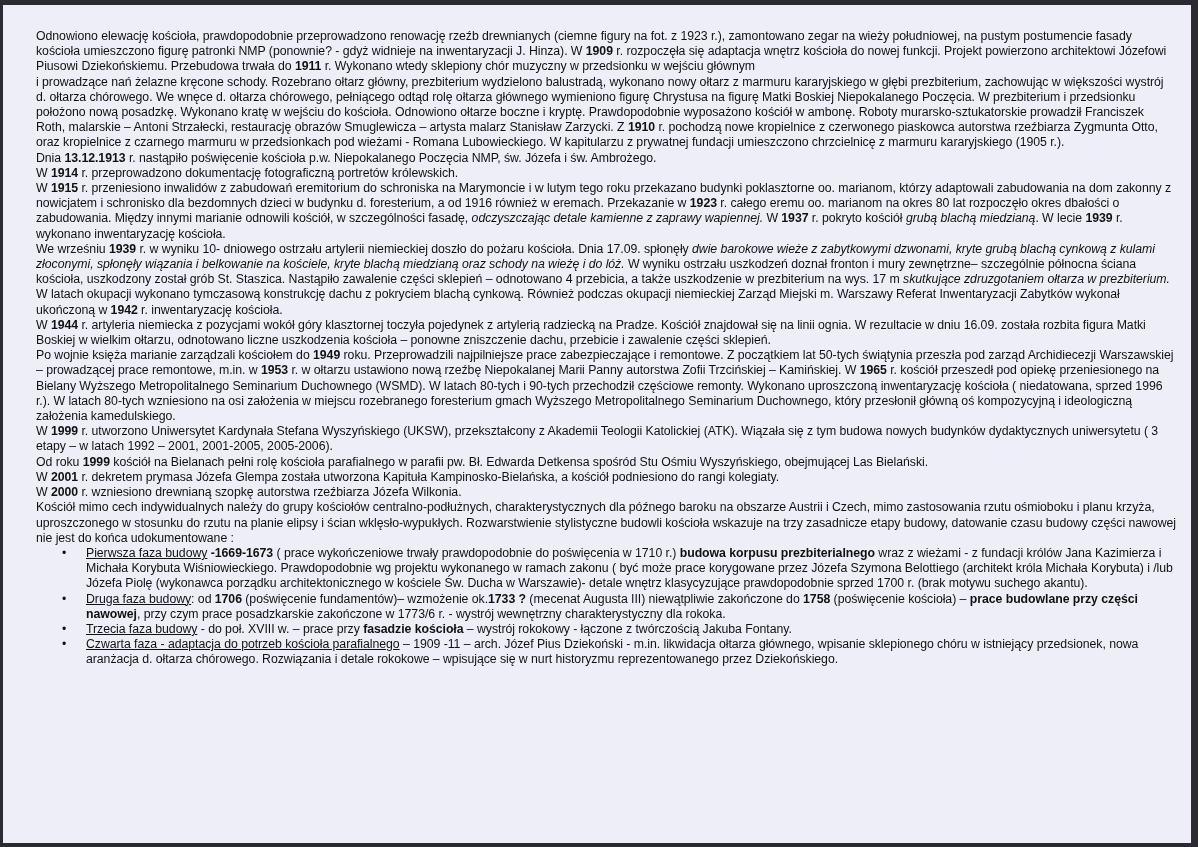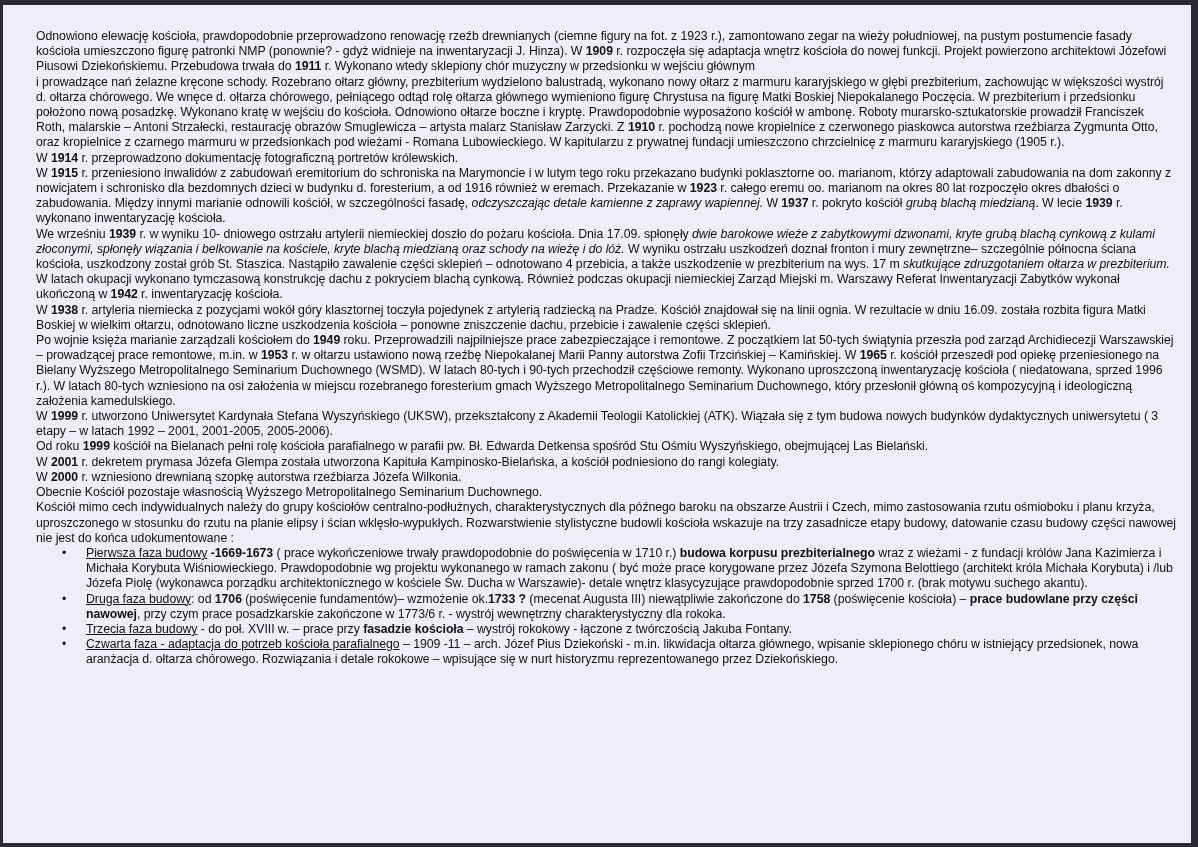--- a/index.html
+++ b/index.html
@@ -27,30 +27,30 @@
   .u { text-decoration:underline; }
 </style>
 </head>
 <body>
 
 <div class="page">
   <div class="content">
     <div id="paras">
         <p><span>Odnowiono elewację kościoła, prawdopodobnie przeprowadzono renowację rzeźb drewnianych (ciemne figury na fot. z 1923 r.), zamontowano zegar na wieży południowej, na pustym postumencie fasady kościoła umieszczono figurę patronki NMP (ponownie? - gdyż widnieje na inwentaryzacji J. Hinza).  W </span><b>1909</b><span> r. rozpoczęła się adaptacja wnętrz kościoła do nowej funkcji.  Projekt powierzono architektowi Józefowi Piusowi Dziekońskiemu. Przebudowa trwała do </span><b>1911</b><span> r.  Wykonano wtedy sklepiony chór muzyczny w przedsionku w wejściu głównym</span></p>
         <p><span>i prowadzące nań żelazne kręcone schody.  Rozebrano ołtarz główny, prezbiterium wydzielono balustradą, wykonano nowy ołtarz z marmuru kararyjskiego w głębi prezbiterium, zachowując w większości wystrój d. ołtarza chórowego.  We wnęce d. ołtarza chórowego, pełniącego odtąd rolę ołtarza głównego wymieniono figurę Chrystusa na figurę Matki Boskiej Niepokalanego Poczęcia. W prezbiterium i przedsionku położono nową posadzkę. Wykonano kratę w wejściu do kościoła.  Odnowiono ołtarze boczne i kryptę. Prawdopodobnie wyposażono kościół w ambonę.  Roboty murarsko-sztukatorskie prowadził Franciszek Roth, malarskie – Antoni Strzałecki, restaurację obrazów Smuglewicza – artysta malarz Stanisław Zarzycki.  Z </span><b>1910</b><span> r. pochodzą nowe kropielnice z czerwonego piaskowca autorstwa rzeźbiarza Zygmunta Otto, oraz kropielnice z czarnego marmuru w przedsionkach pod wieżami - Romana Lubowieckiego.  W kapitularzu z prywatnej fundacji umieszczono chrzcielnicę z marmuru kararyjskiego (1905 r.).</span></p>
+        <p><span>Dnia </span><b>13.12.1913</b><span> r. nastąpiło poświęcenie kościoła p.w. Niepokalanego Poczęcia NMP, św. Józefa i św. Ambrożego.</span></p>
         <p><span>W </span><b>1914</b><span> r. przeprowadzono dokumentację fotograficzną portretów królewskich.</span></p>
         <p><span>W </span><b>1915</b><span> r. przeniesiono inwalidów z zabudowań eremitorium do schroniska na Marymoncie i w  lutym tego roku przekazano budynki poklasztorne oo. marianom, którzy adaptowali zabudowania na dom zakonny z nowicjatem i schronisko dla bezdomnych dzieci w budynku d. foresterium, a od 1916 również w eremach.  Przekazanie w </span><b>1923</b><span> r. całego eremu oo. marianom na okres 80 lat rozpoczęło okres dbałości o zabudowania. Między innymi marianie odnowili  kościół, w szczególności fasadę, </span><i>odczyszczając detale kamienne z zaprawy wapiennej.</i><span> W </span><b>1937</b><span> r. pokryto kościół </span><i>grubą blachą miedzianą</i><span>.  W lecie </span><b>1939</b><span> r. wykonano inwentaryzację kościoła.</span></p>
         <p><span>We wrześniu </span><b>1939</b><span> r. w wyniku 10- dniowego ostrzału artylerii niemieckiej doszło  do pożaru kościoła. Dnia 17.09.  spłonęły </span><i>dwie barokowe wieże z zabytkowymi dzwonami, kryte grubą blachą cynkową z kulami złoconymi, spłonęły wiązania i belkowanie na kościele,  kryte blachą miedzianą oraz schody na wieżę i do lóż.</i><span>  W wyniku ostrzału uszkodzeń doznał fronton i mury zewnętrzne– szczególnie północna ściana kościoła, uszkodzony został grób St. Staszica. Nastąpiło zawalenie części sklepień – odnotowano 4 przebicia, a także uszkodzenie w prezbiterium na wys. 17 m </span><i>skutkujące zdruzgotaniem ołtarza w prezbiterium.</i><span>  W latach okupacji wykonano tymczasową konstrukcję dachu z pokryciem blachą cynkową.  Również podczas okupacji niemieckiej Zarząd Miejski m. Warszawy Referat Inwentaryzacji Zabytków wykonał ukończoną w </span><b>1942</b><span> r.  inwentaryzację kościoła.</span></p>
-        <p><span>W </span><b>1938</b><span> r. artyleria niemiecka z pozycjami wokół góry klasztornej toczyła pojedynek z artylerią radziecką na Pradze. Kościół znajdował się na linii ognia. W rezultacie w dniu 16.09. została rozbita figura Matki Boskiej w  wielkim ołtarzu, odnotowano liczne uszkodzenia kościoła – ponowne zniszczenie dachu, przebicie i zawalenie części sklepień.</span></p>
+        <p><span>W </span><b>1944</b><span> r. artyleria niemiecka z pozycjami wokół góry klasztornej toczyła pojedynek z artylerią radziecką na Pradze. Kościół znajdował się na linii ognia. W rezultacie w dniu 16.09. została rozbita figura Matki Boskiej w  wielkim ołtarzu, odnotowano liczne uszkodzenia kościoła – ponowne zniszczenie dachu, przebicie i zawalenie części sklepień.</span></p>
         <p><span>Po wojnie księża marianie zarządzali kościołem do </span><b>1949</b><span> roku.  Przeprowadzili najpilniejsze prace zabezpieczające i remontowe.  Z  początkiem  lat 50-tych  świątynia przeszła pod zarząd Archidiecezji Warszawskiej – prowadzącej prace remontowe, m.in. w </span><b>1953</b><span> r. w ołtarzu ustawiono nową rzeźbę Niepokalanej Marii Panny autorstwa Zofii  Trzcińskiej – Kamińskiej.   W </span><b>1965</b><span> r. kościół przeszedł pod opiekę przeniesionego na Bielany Wyższego Metropolitalnego Seminarium Duchownego (WSMD).  W latach 80-tych i 90-tych przechodził częściowe remonty.  Wykonano uproszczoną inwentaryzację kościoła ( niedatowana, sprzed 1996 r.).  W latach 80-tych wzniesiono na osi założenia w miejscu rozebranego foresterium gmach Wyższego Metropolitalnego Seminarium Duchownego, który przesłonił główną oś kompozycyjną i ideologiczną założenia kamedulskiego.</span></p>
         <p><span>W </span><b>1999</b><span> r. utworzono Uniwersytet Kardynała Stefana Wyszyńskiego (UKSW), przekształcony z Akademii Teologii Katolickiej (ATK). Wiązała się z tym budowa nowych budynków dydaktycznych uniwersytetu ( 3 etapy – w latach 1992 – 2001, 2001-2005, 2005-2006).</span></p>
         <p><span>Od roku </span><b>1999</b><span> kościół na Bielanach pełni rolę kościoła parafialnego w  parafii pw. Bł. Edwarda Detkensa spośród Stu Ośmiu Wyszyńskiego, obejmującej Las Bielański.</span></p>
         <p><span>W </span><b>2001</b><span> r. dekretem prymasa Józefa Glempa została utworzona Kapituła Kampinosko-Bielańska, a kościół podniesiono do rangi kolegiaty.</span></p>
         <p><span>W </span><b>2000</b><span> r. wzniesiono drewnianą szopkę autorstwa rzeźbiarza Józefa Wilkonia.</span></p>
-        <p><span>Obecnie Kościół  pozostaje własnością  Wyższego Metropolitalnego Seminarium Duchownego.</span></p>
         <p><span>Kościół mimo cech indywidualnych należy do grupy  kościołów centralno-podłużnych, charakterystycznych dla późnego baroku na obszarze Austrii i Czech, mimo zastosowania rzutu ośmioboku i planu krzyża, uproszczonego w stosunku do rzutu na planie elipsy i ścian wklęsło-wypukłych.  Rozwarstwienie stylistyczne budowli kościoła wskazuje na trzy zasadnicze etapy budowy, datowanie czasu budowy części nawowej nie jest do końca udokumentowane :</span></p>
       </div>
     <ul class="phases" id="phases">
         <li><span class="bullet">•</span><span class="u">Pierwsza faza budowy</span><b> -1669-1673</b><span> ( prace wykończeniowe trwały prawdopodobnie do poświęcenia  w 1710 r.) </span><b>budowa korpusu prezbiterialnego</b><span> wraz z wieżami - z fundacji królów Jana Kazimierza i Michała Korybuta Wiśniowieckiego.  Prawdopodobnie wg projektu wykonanego w ramach zakonu ( być może prace korygowane przez Józefa Szymona Belottiego (architekt króla Michała Korybuta) i /lub Józefa Piolę  (wykonawca porządku architektonicznego w kościele Św. Ducha w Warszawie)- detale wnętrz klasycyzujące prawdopodobnie sprzed 1700 r. (brak motywu suchego akantu).</span></li>
         <li><span class="bullet">•</span><span class="u">Druga faza budowy</span><span>:  od </span><b>1706</b><span> (poświęcenie fundamentów)– wzmożenie ok.</span><b>1733 ?</b><span> (mecenat Augusta III) niewątpliwie zakończone do </span><b>1758</b><span> (poświęcenie kościoła) – </span><b>prace budowlane przy części nawowej</b><span>, przy czym prace posadzkarskie zakończone w 1773/6 r. - wystrój wewnętrzny charakterystyczny dla rokoka.</span></li>
         <li><span class="bullet">•</span><span class="u">Trzecia faza budowy</span><span> - do poł. XVIII w. – prace przy </span><b>fasadzie kościoła</b><span> – wystrój rokokowy - łączone z twórczością Jakuba Fontany.</span></li>
         <li><span class="bullet">•</span><span class="u">Czwarta faza - adaptacja do potrzeb kościoła parafialnego</span><span> – 1909 -11 – arch. Józef Pius Dziekoński - m.in. likwidacja ołtarza głównego, wpisanie sklepionego chóru w istniejący przedsionek, nowa aranżacja d. ołtarza chórowego.  Rozwiązania i detale rokokowe – wpisujące się w nurt historyzmu reprezentowanego przez Dziekońskiego.</span></li>
       </ul>
   </div>
 </div>

